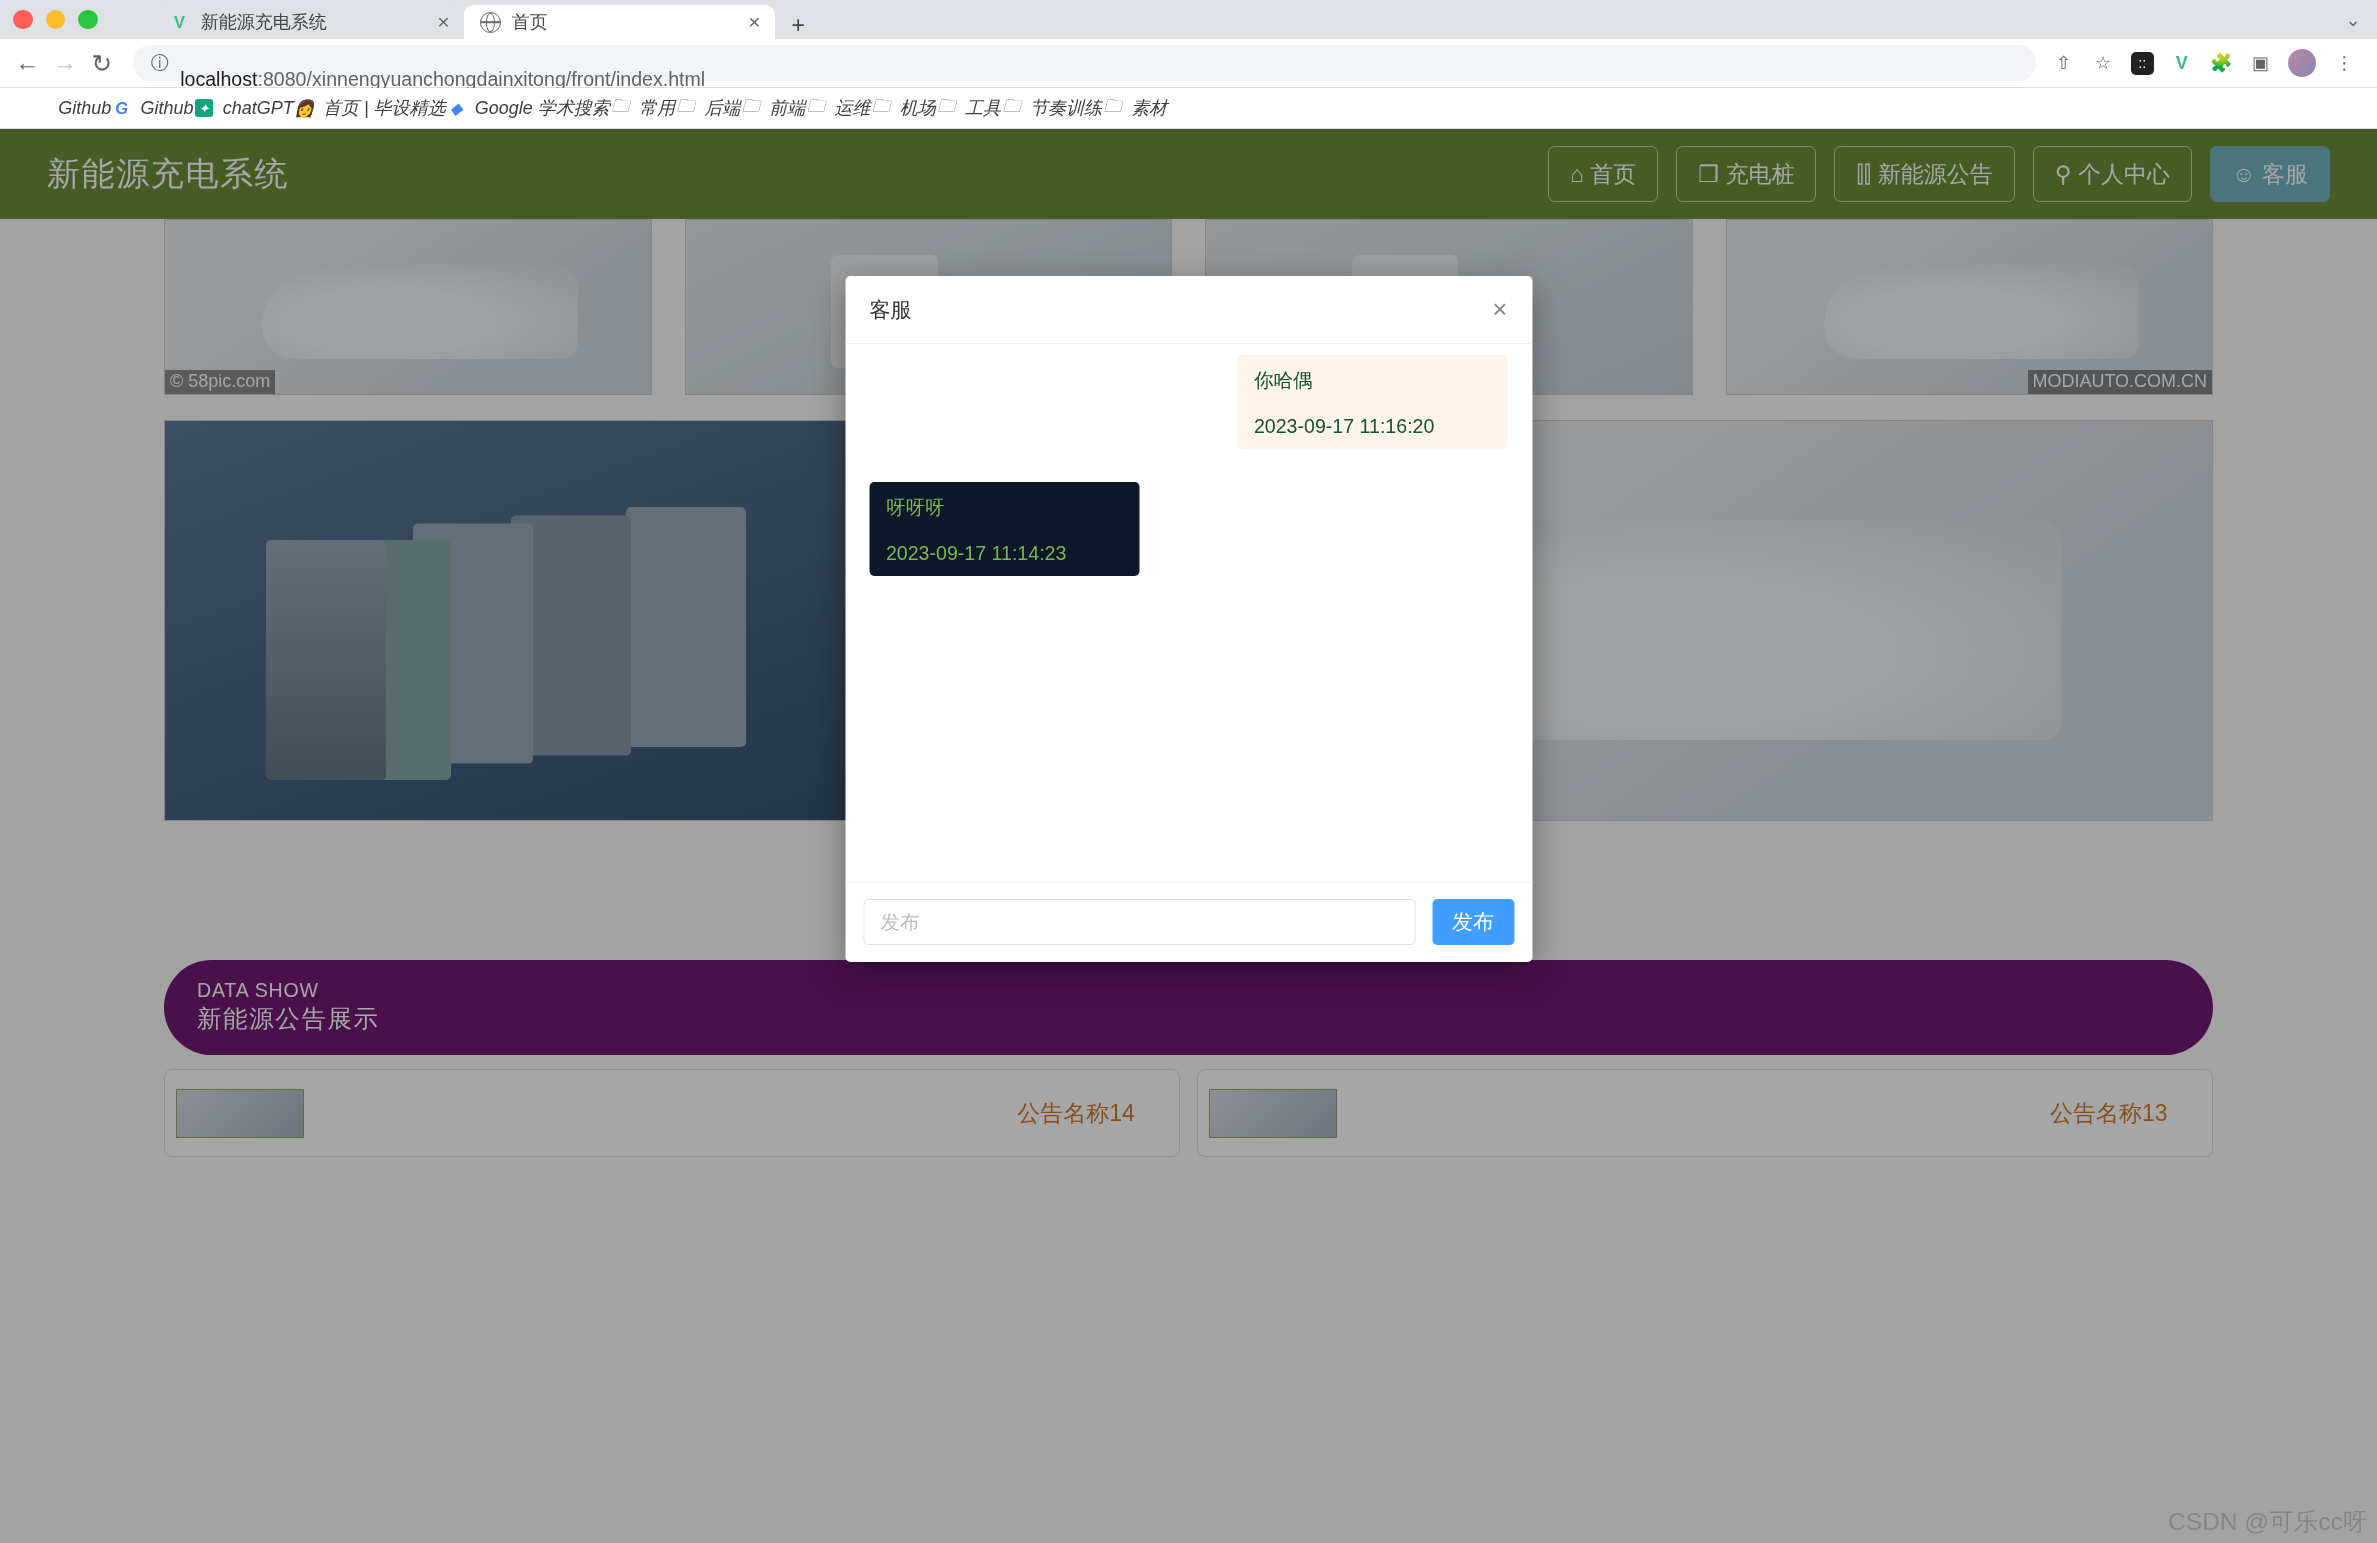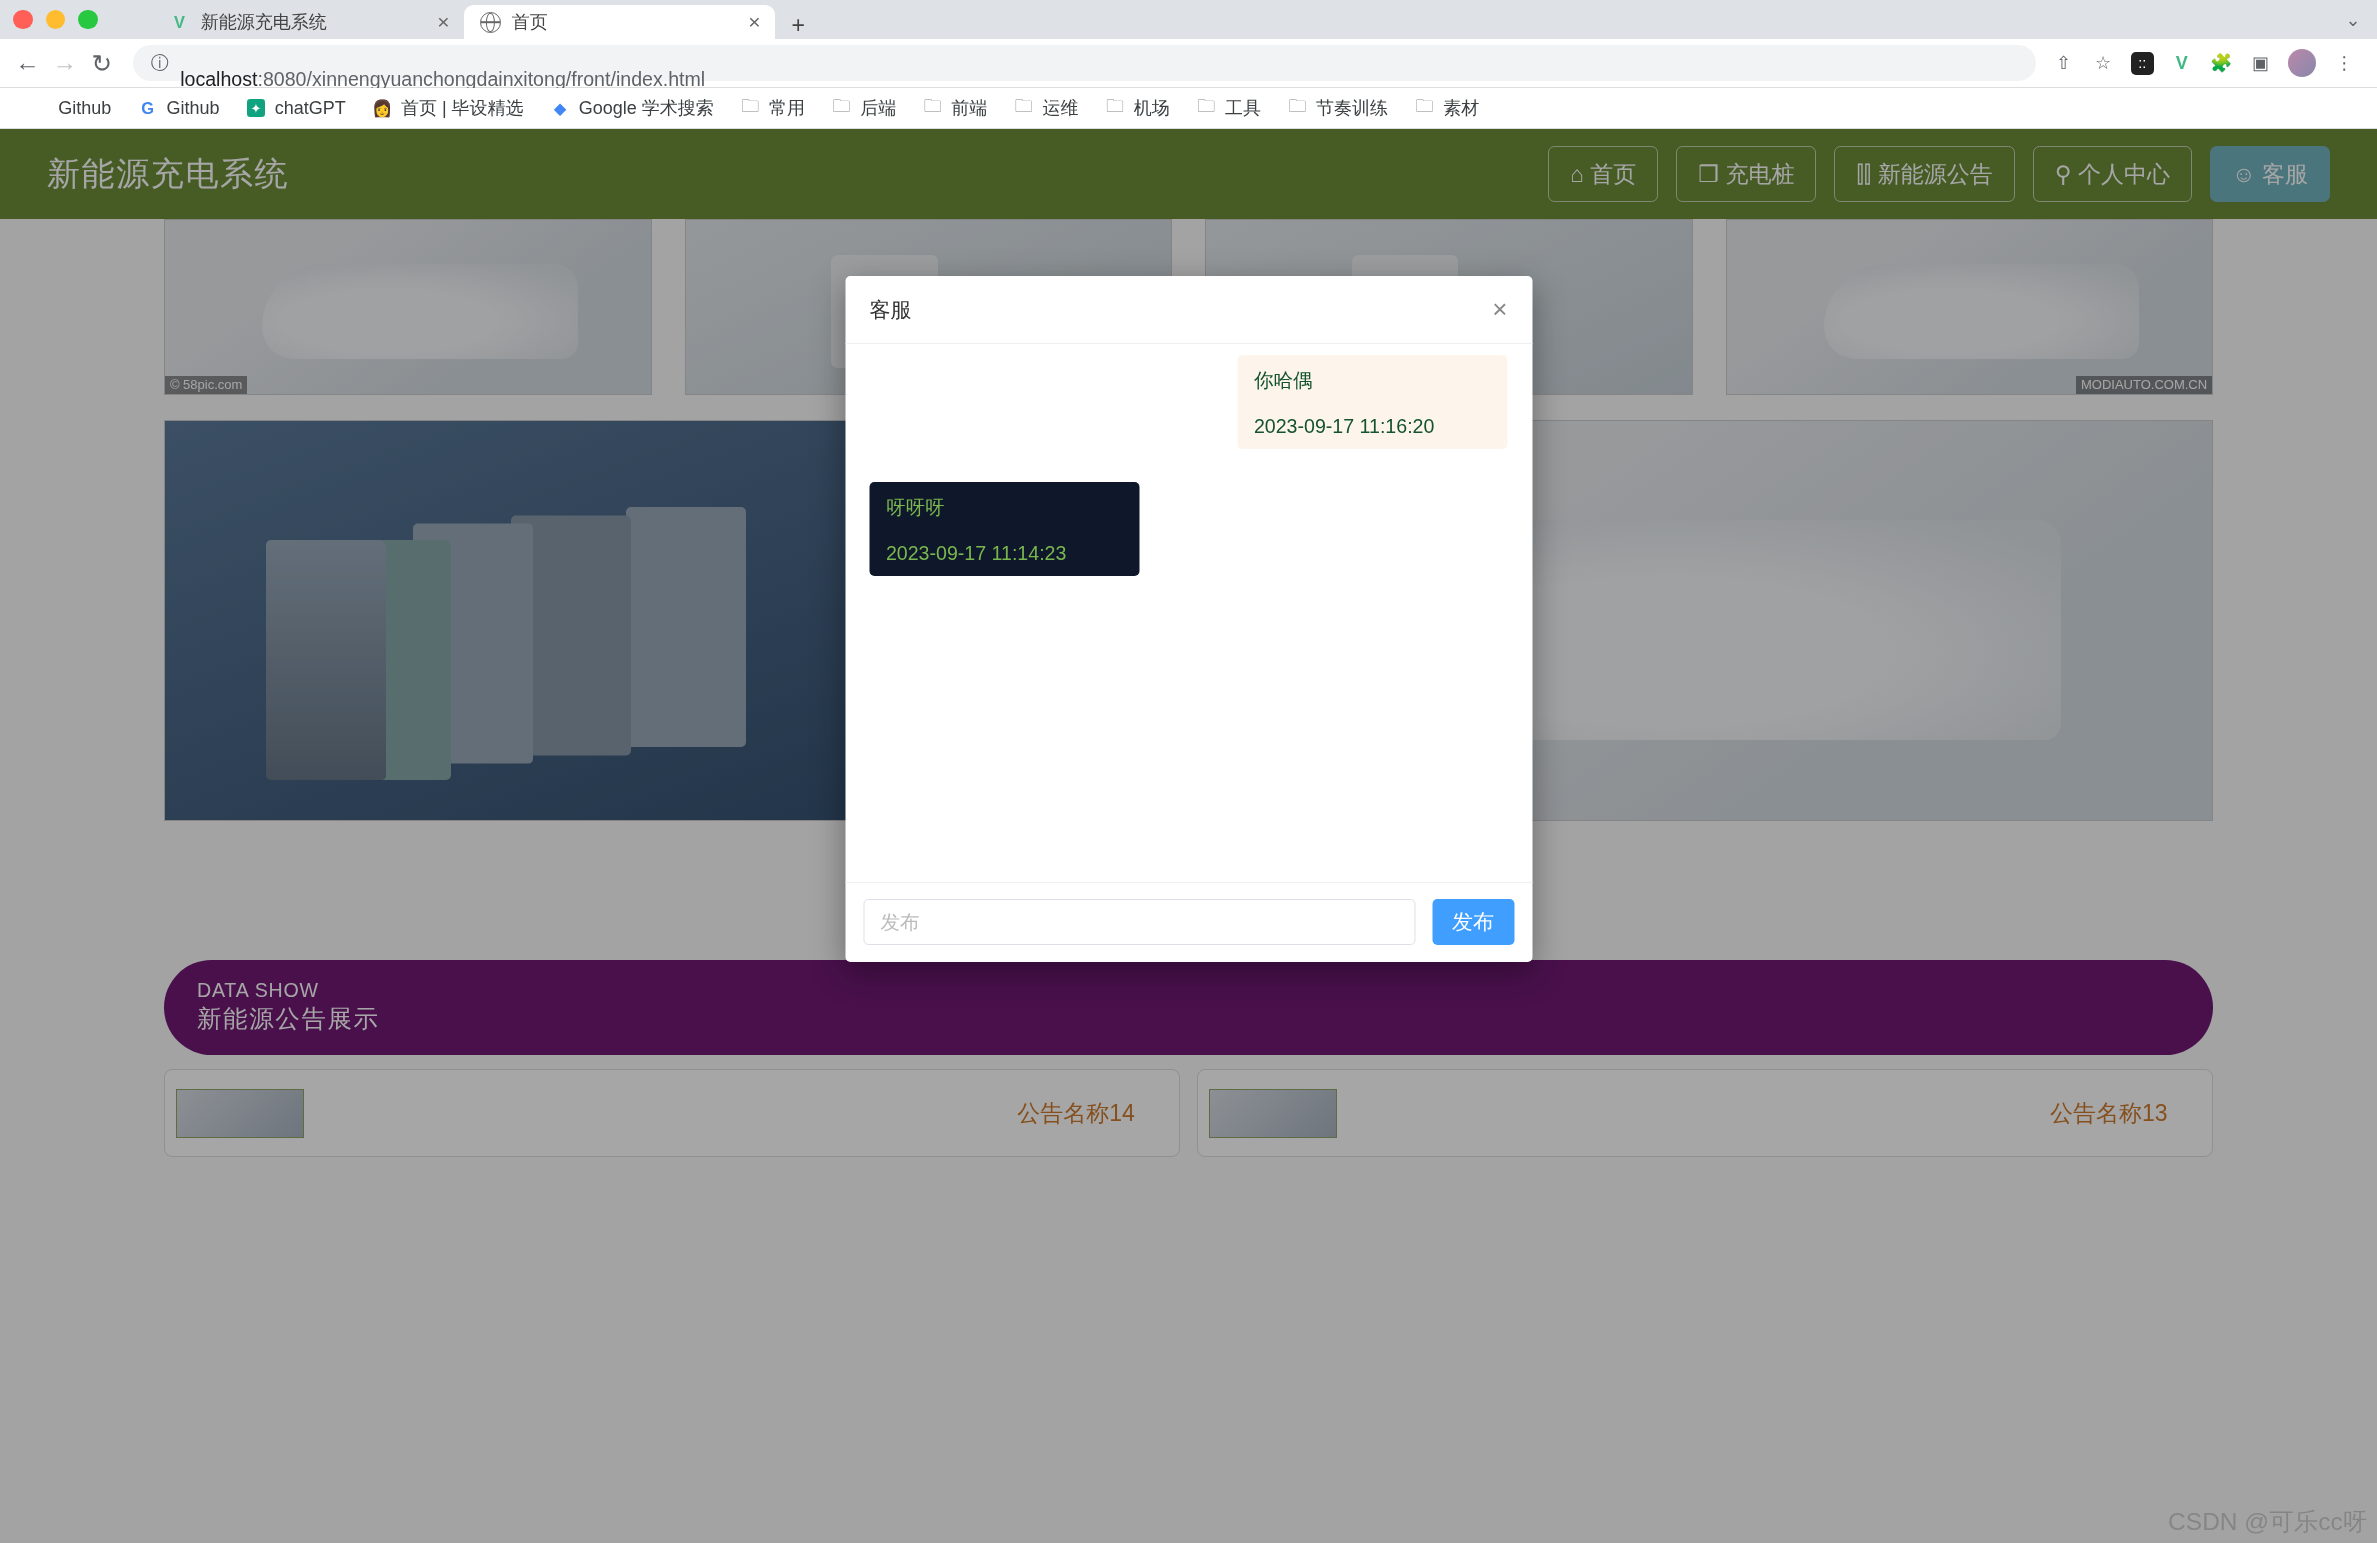--- a/index.html
+++ b/index.html
@@ -31,39 +31,39 @@
     .urlbar { flex: 1; height: 36px; background: #f1f3f4; border-radius: 18px; display: flex; align-items: center; padding: 0 18px; font-size: 19.6px; color: #5f6368; gap: 11.4px; margin: 0 8.2px; }
     .urlbar .locked { font-size: 18px; }
     .urlbar .urltext { color: #202124; margin-top: 32px; }
     .urlbar .hostpart { color: #202124; }
     .urlbar .pathpart { color: #5f6368; }
     .right-actions { display: flex; gap: 16.4px; align-items: center; color: #5f6368; font-size: 21px; padding-right: 8.2px; }
     .right-actions .avatar { width: 28px; height: 28px; border-radius: 50%; background: linear-gradient(135deg,#b8a,#88a); }
     .ext-icon { width: 23px; height: 23px; display: flex; align-items: center; justify-content: center; font-size: 18px; }
     .ext-panda { border-radius: 4.9px; background: #222; color: #fff; font-size: 14.7px; }
 
-    .bookmarks { height: 41px; background: #fff; display: flex; align-items: center; padding: 0 29px; gap: 26px; font-size: 18px; color: #3c4043; border-bottom: 0.8px solid #ddd; }
+    .bookmarks { height: 41px; background: #fff; display: flex; align-items: center; padding: 0 29px; font-size: 18px; color: #3c4043; border-bottom: 0.8px solid #ddd; font-style: italic; }
     .bookmark { display: flex; align-items: center; gap: 8.2px; }
     .bm-icon { width: 21px; height: 21px; display: flex; align-items: center; justify-content: center; font-size: 16.4px; }
     .folder-icon { color: #888; font-size: 18px; }
 
     
     .page { flex: 1; position: relative; overflow: hidden; background: #fafafa; }
     .overlay { position: absolute; inset: 0; background: rgba(0,0,0,0.35); z-index: 4; pointer-events: none; }
 
     .header { height: 90px; background: #6d8d3a; display: flex; align-items: center; padding: 0 47px; justify-content: space-between; position: relative; z-index: 2; }
     .brand { color: #fff; font-size: 33px; letter-spacing: 1.6px; }
     .navs { display: flex; gap: 18px; }
     .navbtn2 { border: 1.2px solid rgba(255,255,255,0.6); color: #fff; padding: 11.4px 21px; font-size: 23px; border-radius: 6.5px; display: flex; align-items: center; gap: 6.5px; background: transparent; }
     .navbtn2.accent { background: #74b4c1; border-color: #74b4c1; }
 
     .content-area { padding: 0 164px; position: relative; z-index: 1; }
     .img-grid { display: flex; gap: 33px; margin-bottom: 24.5px; }
     .imgph { flex: 1; height: 176px; background: linear-gradient(135deg,#a0b0c0,#cbd4dd); border: 0.8px solid #ccc; position: relative; overflow: hidden; display: flex; align-items: flex-end; }
-    .imgph .wm { font-size: 13px; color: #fff; background: rgba(0,0,0,0.4); padding: 1.6px 4.9px; }
+    .imgph .wm { font-size: 18px; color: #fff; background: rgba(0,0,0,0.4); padding: 1.6px 4.9px; }
     .imgph.tall { height: 401px; }
     .img-grid.two { gap: 33px; }
     
     .car-img { background: linear-gradient(145deg, #e8ebee 30%, #d5dce2 70%); }
     .car-img::before { content:""; position:absolute; right:15%; bottom:20%; width:65%; height:55%; background: radial-gradient(ellipse at 40% 60%, #f5f7f9 40%, #dde3e8 90%); border-radius: 65px 24.5px 16.4px 33px; }
     .blue-img { background: linear-gradient(160deg,#5c7a9a, #2f4b6a); }
     .blue-img::after{ content:""; position:absolute; left:10%; bottom:10%; width:12%; height:60%; background: linear-gradient(#9ab, #678); border-radius:4.9px; box-shadow: 65px 0 0 #8aa, 147px -16.4px 0 #9ab, 245px -24.5px 0 #89a, 360px -33px 0 #9ab; }
     .station-img { background: linear-gradient(155deg, #e4e9ed, #c8d2d9); }
     .station-img::before { content:""; position:absolute; left:30%; bottom:15%; width:22%; height:65%; background:#eef2f4; border-radius:6.5px; box-shadow: 140% 0 0 #eef2f4; }
 

